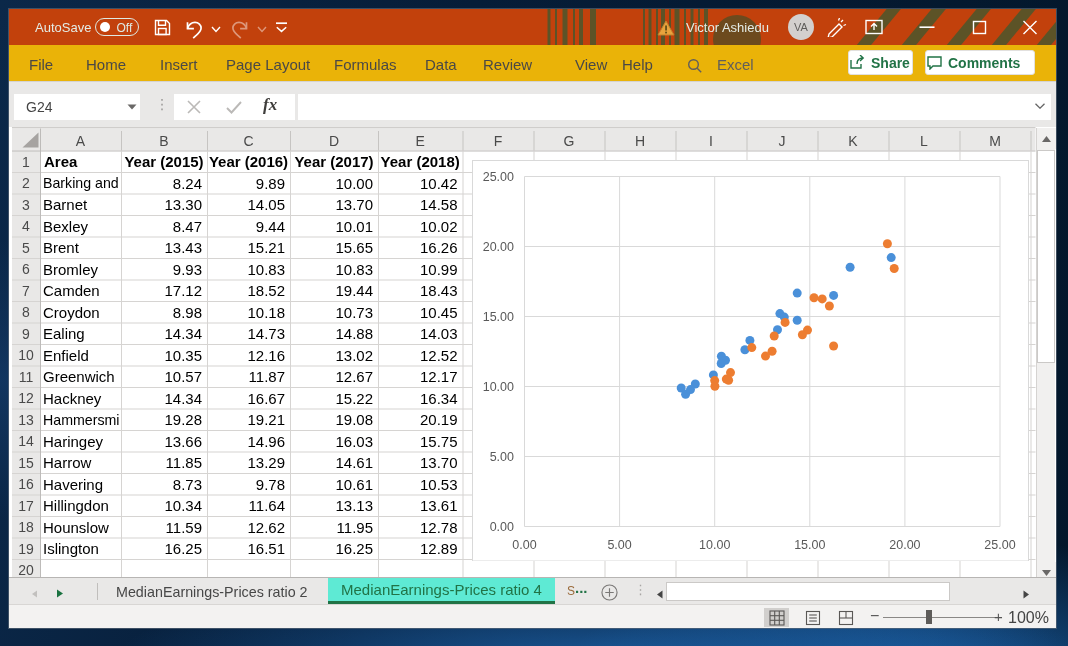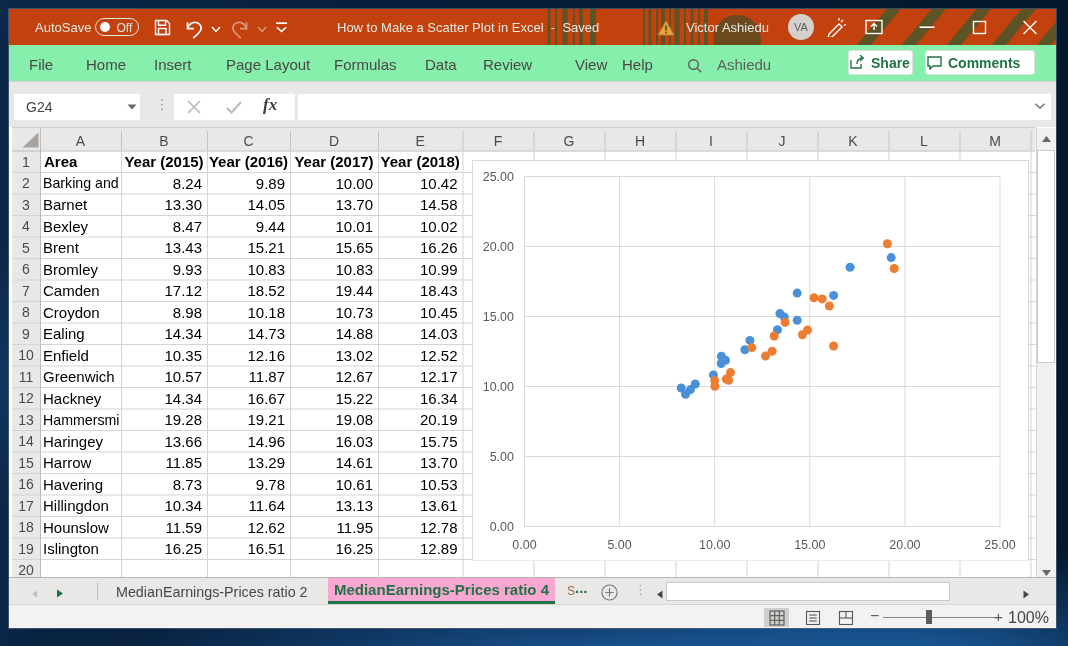--- a/index.html
+++ b/index.html
@@ -12,39 +12,39 @@
   box-shadow:0 0 0 1px rgba(90,105,120,.65); }
 .titlebar { position:absolute; left:0; top:0; width:1047px; height:36px; background:#c2410c; overflow:hidden; }
 .tdecor { position:absolute; left:0; top:0; }
 .ttext { position:absolute; top:11px; font-size:13px; color:#e4ece6; white-space:nowrap; }
 .toggle { position:absolute; left:86px; top:9px; width:44px; height:18px; border:1.4px solid #dfe9e2; border-radius:9px; }
 .knob { position:absolute; left:4px; top:2.8px; width:10px; height:10px; border-radius:50%; background:#fff; }
 .offtxt { position:absolute; left:20.5px; top:1.6px; font-size:12px; color:#dfe9e2; }
 .ticon { position:absolute; }
 .avatar { position:absolute; left:779px; top:5px; width:26px; height:26px; border-radius:50%; background:#d3d0ce;
   color:#5e5c5a; font-size:11px; text-align:center; line-height:26px; }
-.ribbon { position:absolute; left:0; top:36px; width:1047px; height:36px; background:#86efac; }
+.ribbon { position:absolute; left:0; top:36px; width:1047px; height:36px; background:#eab308; }
 .rtab { position:absolute; top:11px; font-size:15px; color:#4a4846; white-space:nowrap; }
 .rbtn { position:absolute; top:5px; height:25px; background:#fff; border:1px solid #e2e0de; border-radius:3px;
   color:#217346; font-size:14px; font-weight:bold; display:flex; align-items:center; }
 .fbar { position:absolute; left:0; top:72px; width:1047px; height:46px; background:#e9e8e7; border-top:1px solid #d5d3d1; }
 .nbox { position:absolute; left:5px; top:12px; width:126px; height:26px; background:#fff; font-size:14px; color:#444;
   line-height:26px; }
 .vdots { position:absolute; left:146px; top:14px; font-size:14px; color:#9a9896; letter-spacing:0; }
 .fxbox { position:absolute; left:165px; top:12px; width:121px; height:26px; background:#fff; }
 .fx { position:absolute; left:89px; top:1px; font-size:17px; font-weight:bold; font-style:italic; color:#3f3d3b; font-family:"Liberation Serif",serif; }
 .finput { position:absolute; left:289px; top:12px; width:753px; height:26px; background:#fff; }
 .vscroll { position:absolute; left:1027px; top:119px; width:19px; height:454px; background:#f1f0ef; border-left:1px solid #d5d3d1; }
 .sbtn { position:absolute; left:0; width:19px; background:#f1f0ef; text-align:center; }
 .vthumb { position:absolute; left:0; top:22px; width:18px; height:213px; background:#fff; border:1px solid #cbc9c7; }
 .tabbar { position:absolute; left:0; top:568px; width:1047px; height:27px; background:#e9e8e7; border-top:1px solid #b7b5b3; }
 .tsep { position:absolute; top:5px; width:1px; height:17px; background:#c0bebc; }
 .tabtxt { position:absolute; top:6px; font-size:14.3px; color:#474747; }
-.activetab { position:absolute; left:319px; top:0; width:227px; height:26px; background:#f9a8d4; border-bottom:3px solid #217346;
-  color:#217346; font-size:15px; font-weight:bold; text-align:center; line-height:24px; }
+.activetab { position:absolute; left:319px; top:0; width:227px; height:26px; background:#5eead4; border-bottom:3px solid #217346;
+  color:#217346; font-size:15px; font-weight:normal; text-align:center; line-height:24px; }
 .vdots2 { position:absolute; left:625px; top:4px; font-size:13px; color:#a8a6a4; }
 .hbtn { position:absolute; top:5px; width:18px; height:18px; text-align:center; }
 .hthumb { position:absolute; left:657px; top:4px; width:284px; height:19px; background:#fff; border:1px solid #cbc9c7; }
 .statusbar { position:absolute; left:0; top:595px; width:1047px; height:24px; background:#f3f2f1; border-top:1px solid #d8d6d4; }
 .sicon { position:absolute; top:3px; width:25px; height:19px; display:flex; align-items:center; justify-content:center; }
 .sicon.sel { background:#d1cfcd; }
 .zminus { position:absolute; left:861px; top:2px; font-size:16px; color:#555; }
 .ztrack { position:absolute; left:874px; top:11.5px; width:112px; height:1px; background:#8a8886; }
 .zthumb { position:absolute; left:917px; top:5px; width:6px; height:14px; background:#5e5c5a; }
 .zplus { position:absolute; left:985px; top:3px; font-size:15px; color:#555; }
@@ -103,21 +103,20 @@
     <path d="M17.5 10.5 C16.2 6.6 13.2 4.4 10 4.4 C6.4 4.4 3.9 7 3.9 10.1 C3.9 13.5 6.6 15.5 9.4 17.9 L11.8 20.2" fill="none" stroke="#fff" stroke-width="1.7"></path>
     <path d="M17.5 4.2 L17.5 10.6 L11.1 10.6" fill="none" stroke="#fff" stroke-width="1.7"></path>
   </svg>
   <svg class="ticon" style="left:248px;top:17px" width="10" height="7" viewBox="0 0 10 7" opacity="0.45">
     <path d="M1 1 L5 5.4 L9 1" fill="none" stroke="#fff" stroke-width="1.4"></path>
   </svg>
   <svg class="ticon" style="left:266px;top:13px" width="13" height="11" viewBox="0 0 13 11">
     <line x1="1" y1="1.2" x2="12" y2="1.2" stroke="#fff" stroke-width="1.7"></line>
     <path d="M1.8 5.2 l4.7 4.2 l4.7 -4.2" fill="none" stroke="#fff" stroke-width="1.5"></path>
   </svg>
-  <span class="ttext" style="left:328px">How to Make a Scatter Plot in Excel&nbsp;&nbsp;-&nbsp;&nbsp;Saved</span>
   <svg class="ticon" style="left:648px;top:11px" width="18" height="16" viewBox="0 0 18 16">
     <path d="M9 1 L17 15 L1 15 Z" fill="#e8a33d" stroke="#c77f2a" stroke-width="1"></path>
     <rect x="8.2" y="5.5" width="1.7" height="5" fill="#5b4a14"></rect>
     <rect x="8.2" y="11.7" width="1.7" height="1.7" fill="#5b4a14"></rect>
   </svg>
   <span class="ttext" style="left:677px">Victor Ashiedu</span>
   <div class="avatar">VA</div>
   <svg class="ticon" style="left:817px;top:9px" width="22" height="19" viewBox="0 0 22 19">
     <path d="M3 16 L13 6 l3 3 L6 19 l-4 1 z" fill="none" stroke="#fff" stroke-width="1.4"></path>
     <path d="M15 4 l2 -2 M17.5 7.5 l2.5 -1 M12.5 2.5 l1 -2.5" stroke="#fff" stroke-width="1.3" fill="none"></path>
@@ -132,32 +131,32 @@
   <svg class="ticon" style="left:963px;top:11px" width="15" height="15" viewBox="0 0 15 15">
     <rect x="1.5" y="1.5" width="12" height="12" fill="none" stroke="#fff" stroke-width="1.4"></rect>
   </svg>
   <svg class="ticon" style="left:1013px;top:11px" width="16" height="15" viewBox="0 0 16 15">
     <path d="M1.5 1 L14.5 14 M14.5 1 L1.5 14" stroke="#fff" stroke-width="1.4"></path>
   </svg>
 </div>
 <div class="ribbon">
 <span class="rtab" style="left:20px">File</span>
 <span class="rtab" style="left:77px">Home</span>
-<span class="rtab" style="left:145px">Insert</span>
+<span class="rtab" style="left:151px">Insert</span>
 <span class="rtab" style="left:217px">Page Layout</span>
 <span class="rtab" style="left:325px">Formulas</span>
 <span class="rtab" style="left:416px">Data</span>
 <span class="rtab" style="left:474px">Review</span>
 <span class="rtab" style="left:566px">View</span>
 <span class="rtab" style="left:613px">Help</span>
 <svg style="position:absolute;left:678px;top:13px" width="16" height="16" viewBox="0 0 16 16">
       <circle cx="6.5" cy="6.5" r="4.8" fill="none" stroke="#605e5c" stroke-width="1.4"></circle>
       <line x1="10.2" y1="10.2" x2="14.2" y2="14.2" stroke="#605e5c" stroke-width="1.4"></line>
       </svg>
-<span class="rtab" style="left:708px;color:#605e5c">Ashiedu</span>
+<span class="rtab" style="left:708px;color:#605e5c">Excel</span>
 <div class="rbtn" style="left:839px;width:65px">
       <svg width="17" height="15" viewBox="0 0 17 15" style="margin-right:5px">
        <path d="M2 5 v8 h10 v-4" fill="none" stroke="#217346" stroke-width="1.4"></path>
        <path d="M8 9 c0 -5 3 -6 6 -6 m-3 -3 l3.2 3 l-3.2 3" fill="none" stroke="#217346" stroke-width="1.4"></path>
       </svg>Share</div>
 <div class="rbtn" style="left:916px;width:110px">
       <svg width="17" height="15" viewBox="0 0 17 15" style="margin-right:5px">
        <path d="M2 2 h13 v9 h-8 l-3 3 v-3 h-2 z" fill="none" stroke="#217346" stroke-width="1.4"></path>
       </svg>Comments</div>
 </div>

